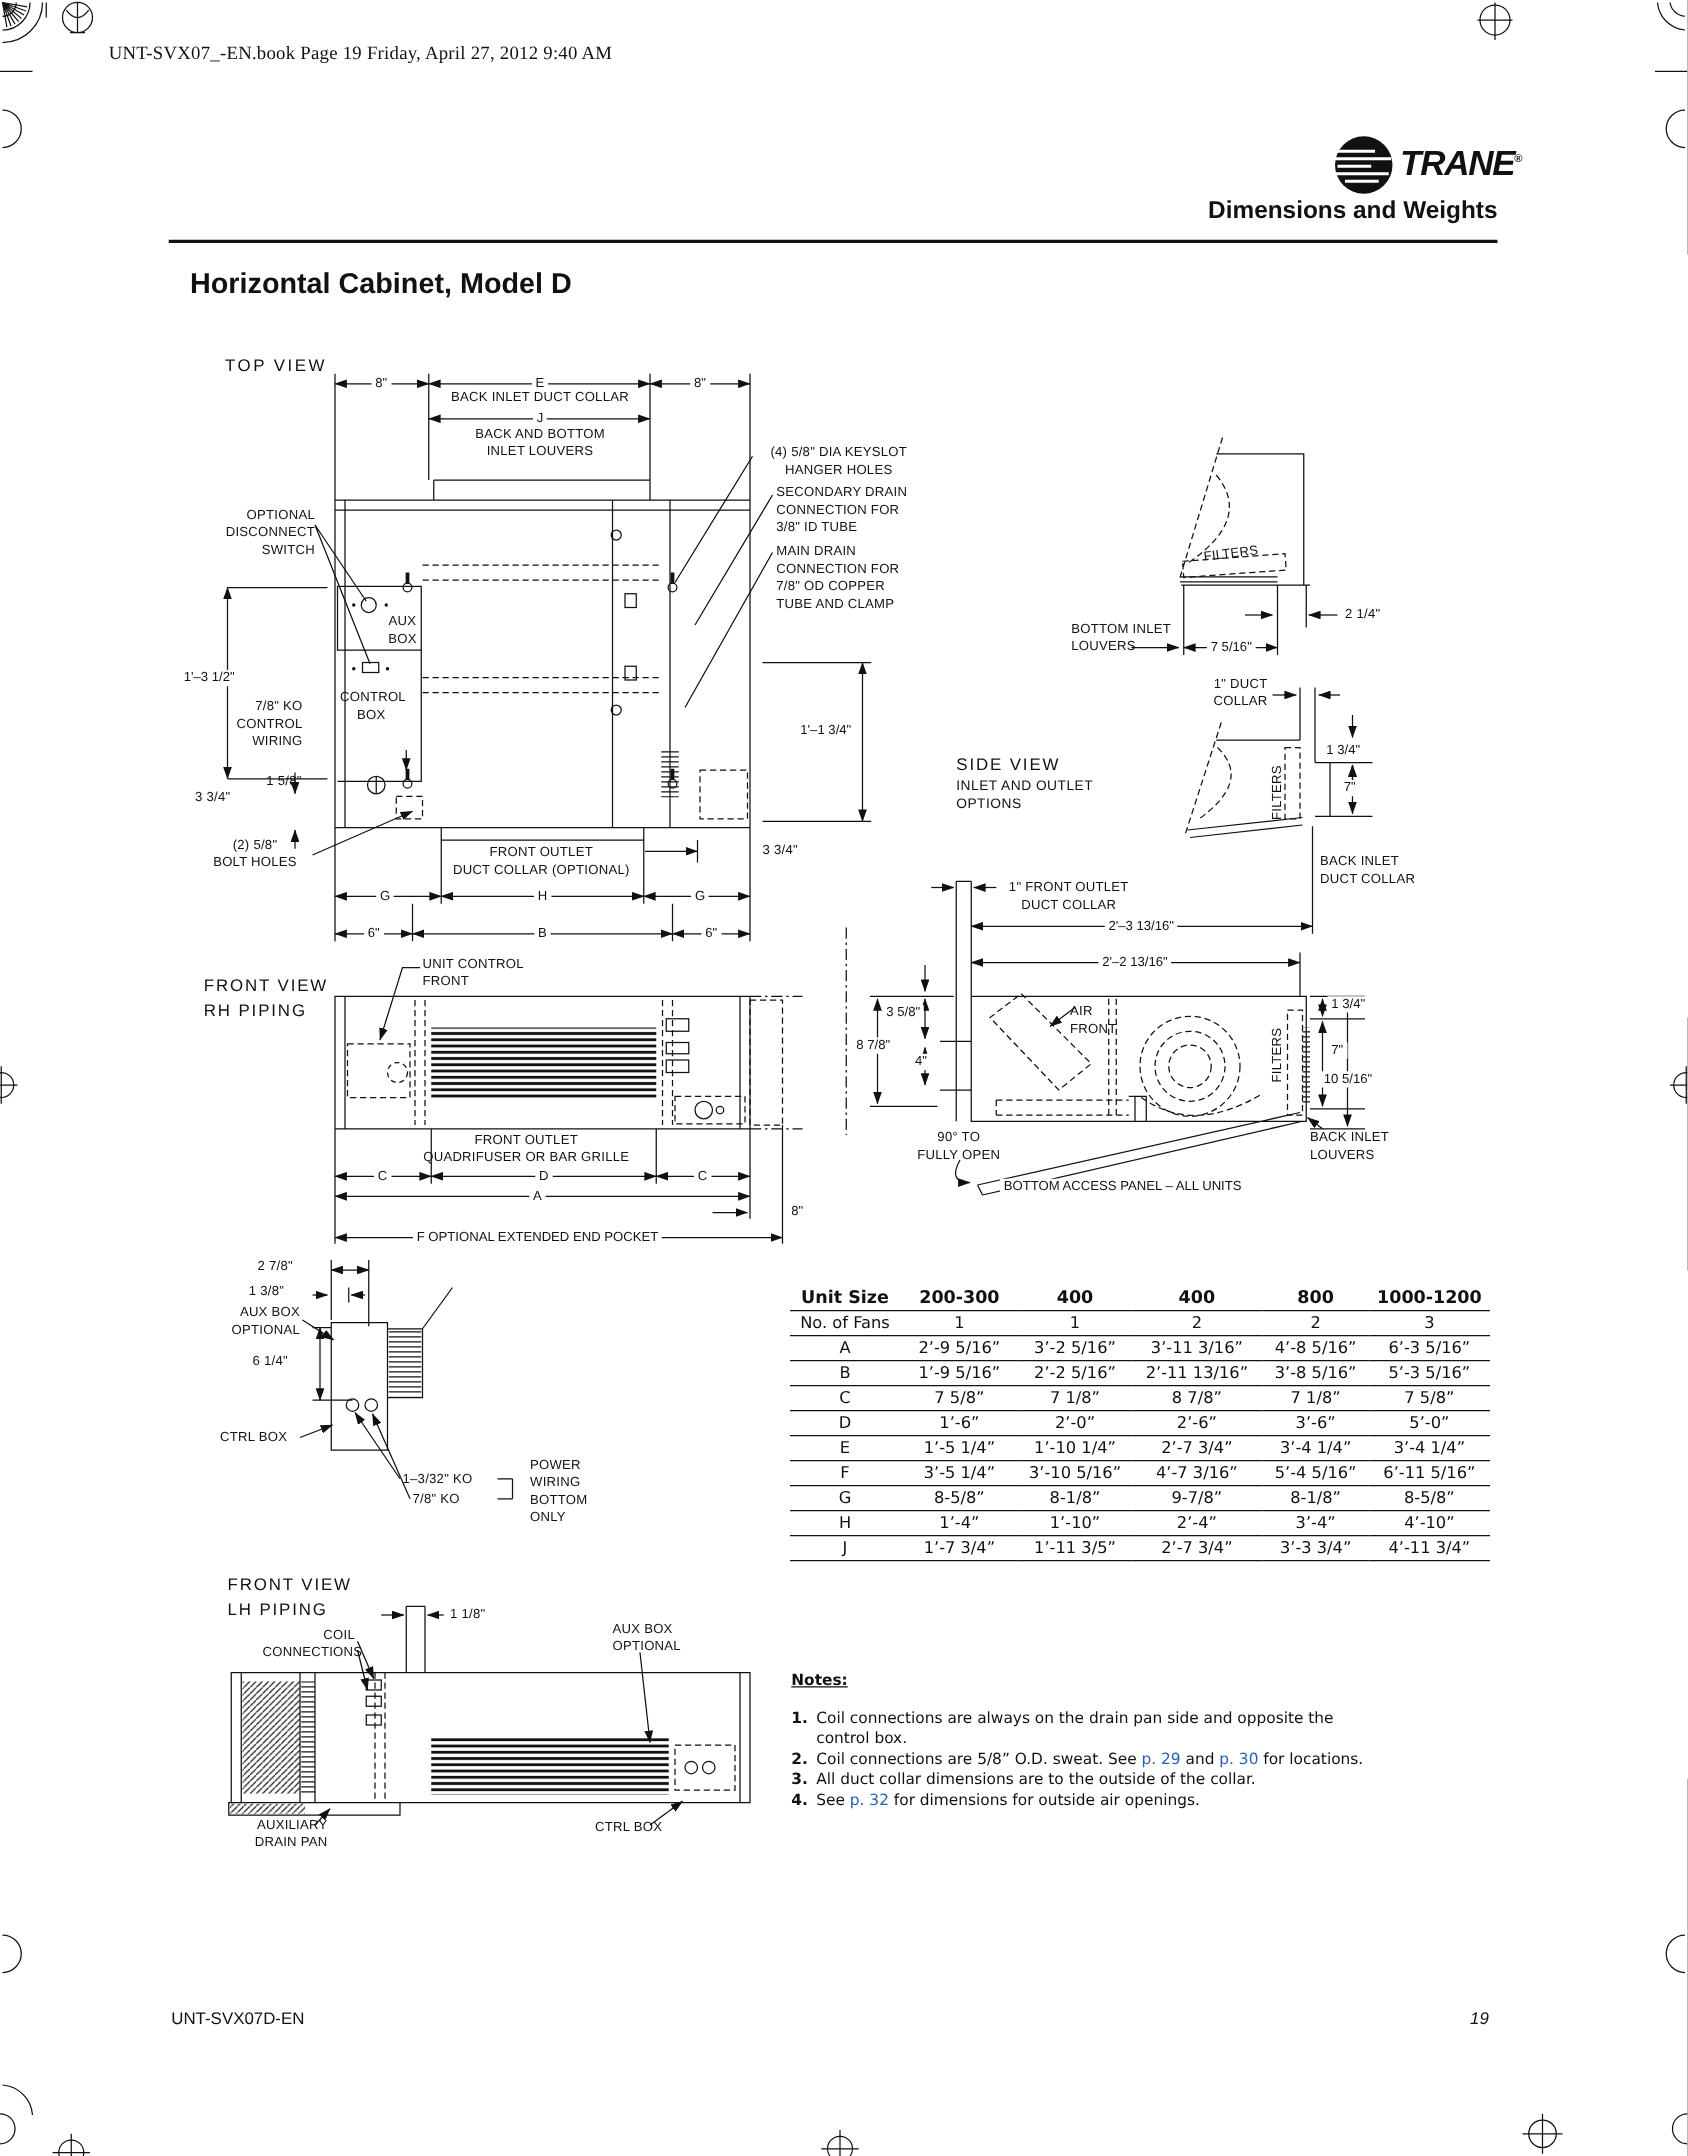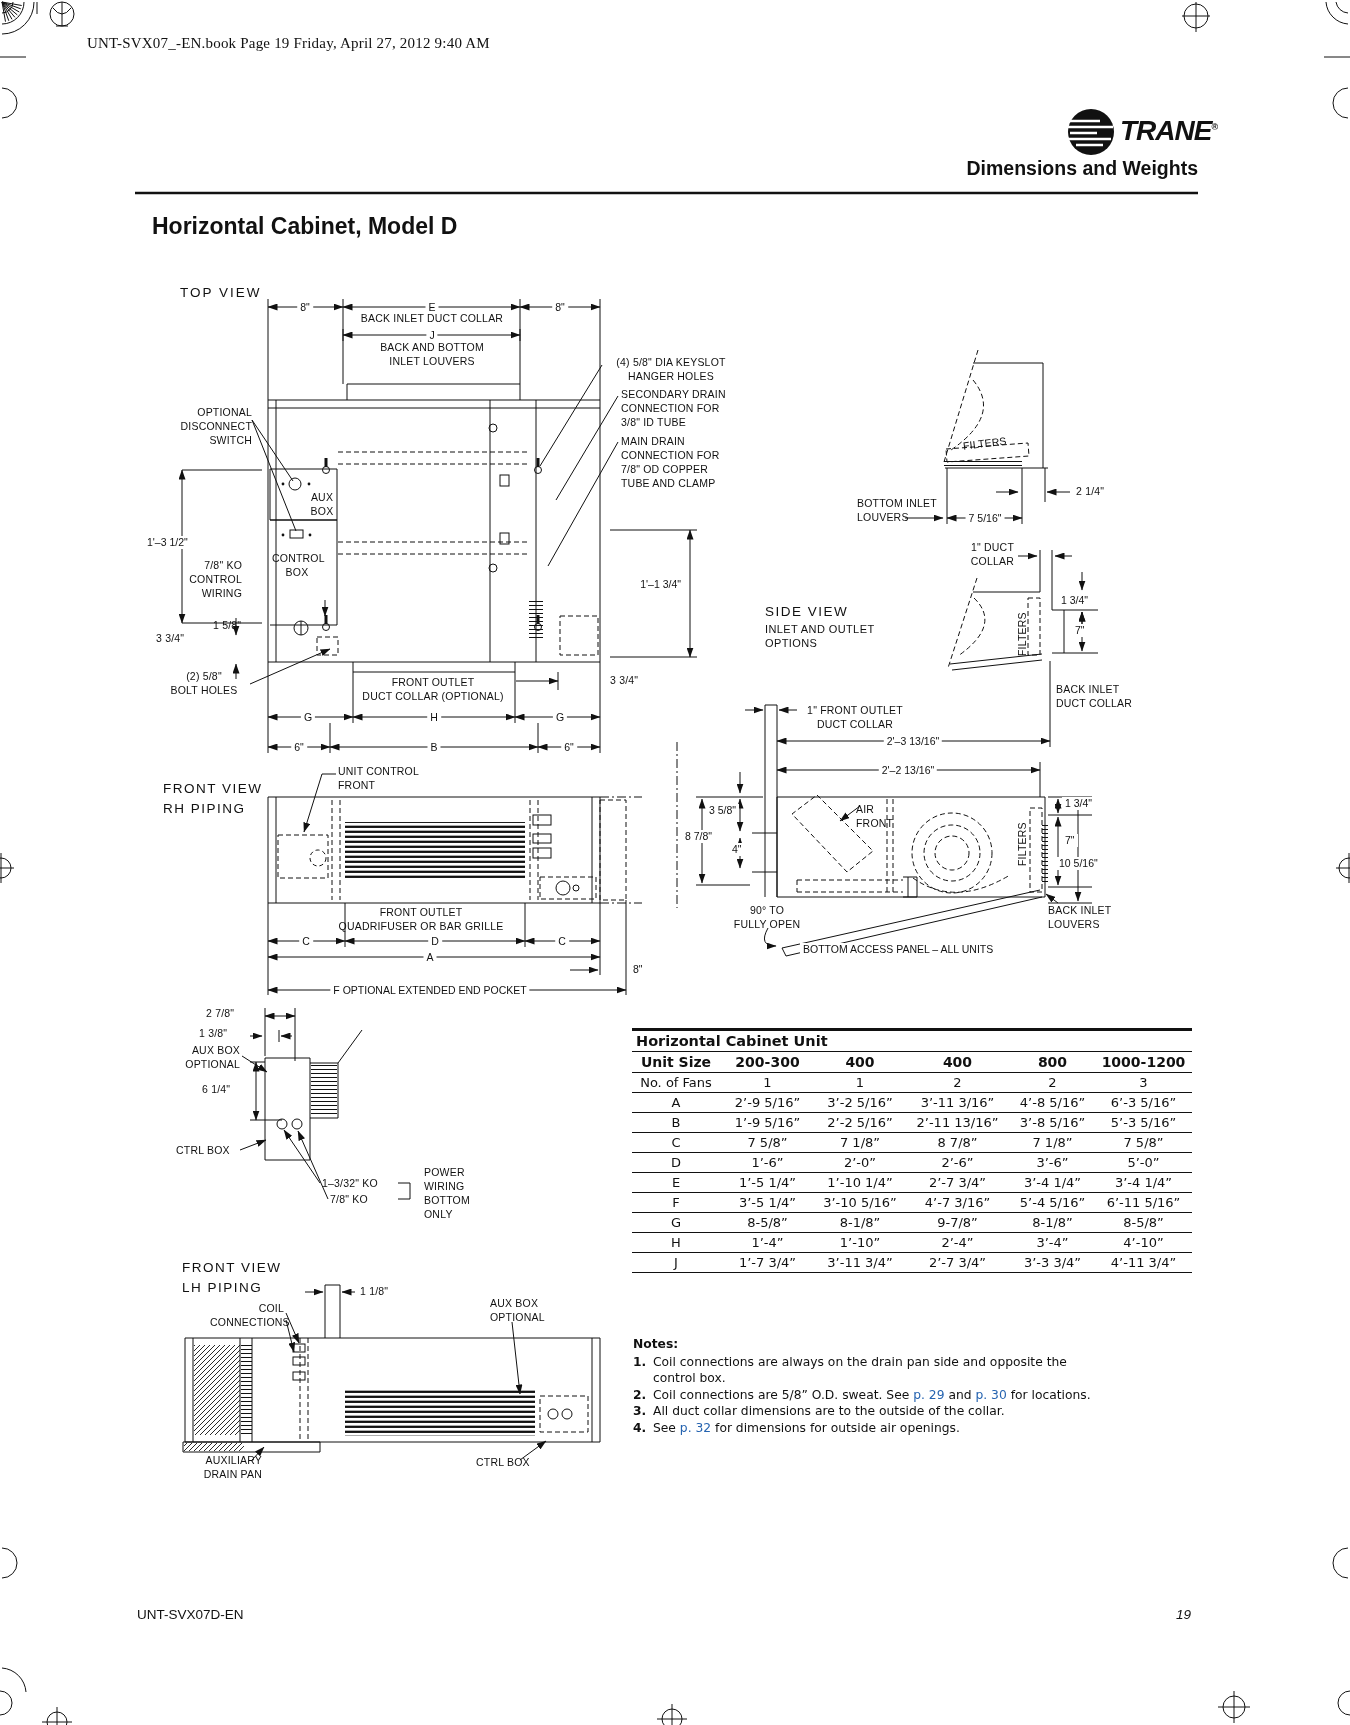--- a/index.html
+++ b/index.html
@@ -23,21 +23,21 @@
   #sectitle{position:absolute;right:152px;top:157px;font:bold 19.5px "Liberation Sans",sans-serif;}
   #doctitle{position:absolute;left:152px;top:213px;font:bold 23px "Liberation Sans",sans-serif;}
   #dims{position:absolute;left:632px;top:1028px;width:560px;border-collapse:collapse;
         font-family:"DejaVu Sans",sans-serif;font-size:13px;color:#111;}
   #dims td,#dims th{padding:2px 2px;text-align:center;font-weight:normal;border-bottom:1.2px solid #111;}
   #dims th{font-weight:bold;font-size:14px;border-bottom:1.8px solid #111;}
   #dims .tt{border-top:3px solid #111;border-bottom:1.8px solid #111;font-weight:bold;
             font-size:14.5px;text-align:left;padding-left:4px;}
   #notes{position:absolute;left:633px;top:1336px;width:480px;
          font-family:"DejaVu Sans",sans-serif;font-size:12.3px;line-height:1.35;color:#111;}
-  #notes .nh{font-weight:bold;margin-bottom:1px;}
+  #notes .nh{font-weight:bold;margin-bottom:13px;text-decoration:underline;}
   .ni{display:flex;}
   .ni .nn{width:20px;font-weight:bold;flex:none;}
   .ni .nt{flex:1;}
   .lk{color:#2563b0;cursor:pointer;}
   #footl{position:absolute;left:137px;top:1607px;font-size:13.5px;}
   #footr{position:absolute;left:1176px;top:1607px;font-size:13.5px;font-style:italic;}
 </style>
 </head>
 <body>
 
@@ -390,23 +390,20 @@
   <colgroup>
     <col style="width:88px">
         <col style="width:95px">
         <col style="width:90px">
     <col style="width:105px">
         <col style="width:85px">
         <col style="width:97px">
   </colgroup>
   <tbody id="dims-body">
         <tr>
-          <td colspan="6" class="tt">Horizontal Cabinet Unit</td>
-        </tr>
-        <tr>
           <th>Unit Size</th>
           <th>200-300</th>
           <th>400</th>
           <th>400</th>
           <th>800</th>
           <th>1000-1200</th>
         </tr>
         <tr>
           <td>No. of Fans</td>
           <td>1</td>
@@ -475,21 +472,21 @@
           <td>H</td>
           <td>1’-4”</td>
           <td>1’-10”</td>
           <td>2’-4”</td>
           <td>3’-4”</td>
           <td>4’-10”</td>
         </tr>
         <tr>
           <td>J</td>
           <td>1’-7 3/4”</td>
-          <td>3’-11 3/4”</td>
+          <td>1’-11 3/5”</td>
           <td>2’-7 3/4”</td>
           <td>3’-3 3/4”</td>
           <td>4’-11 3/4”</td>
         </tr>
       </tbody>
 </table>
 
 <div id="notes">
   <div class="nh">Notes:</div>
   <div class="ni">

